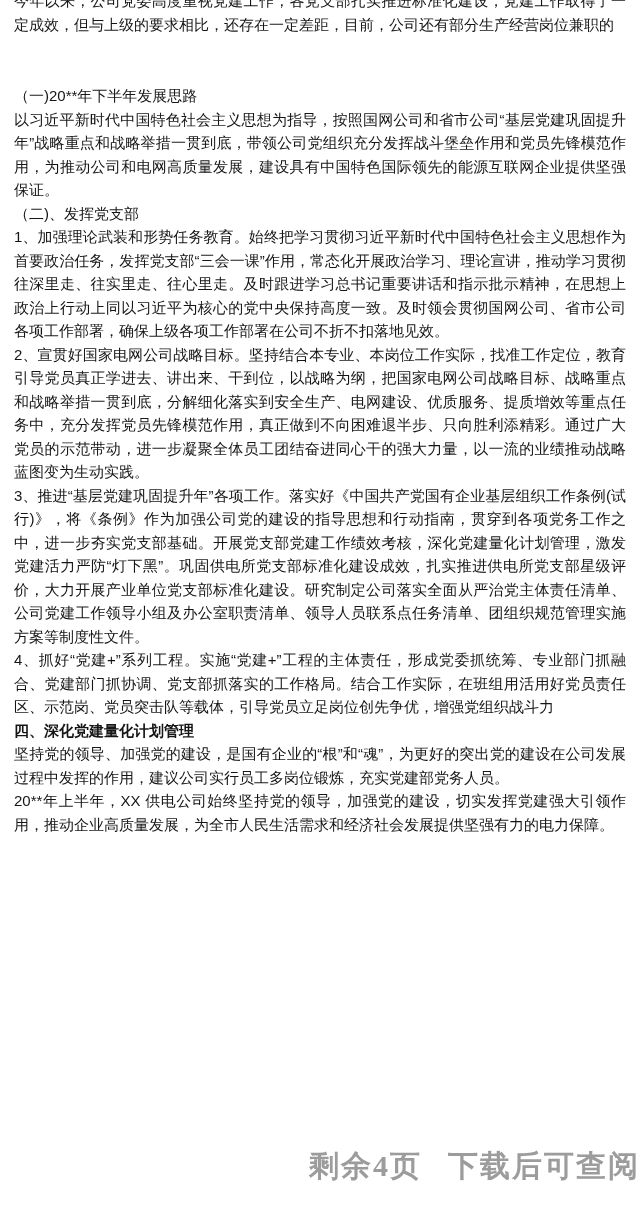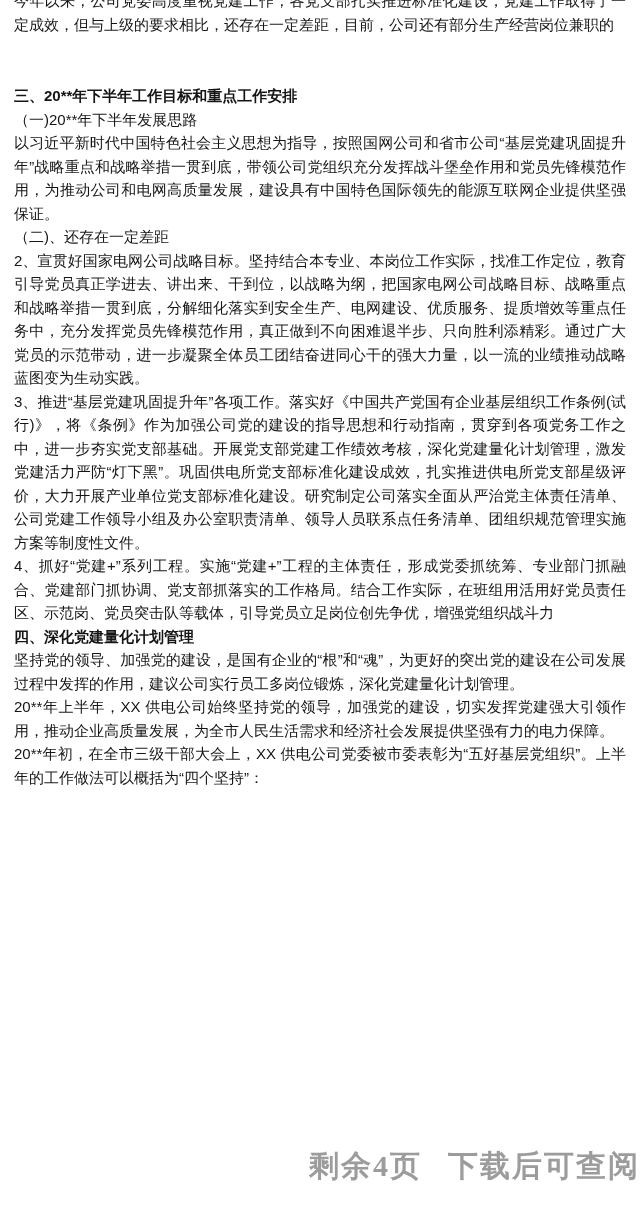--- a/index.html
+++ b/index.html
@@ -36,29 +36,28 @@
     letter-spacing: 2px;
     font-family: "Liberation Serif", "DejaVu Serif", serif;
   }
 </style>
 </head>
 <body>
 
 <div class="page">
   <div class="doc-body">
       <p class="para clip-top gap-after">今年以来，公司党委高度重视党建工作，各党支部扎实推进标准化建设，党建工作取得了一定成效，但与上级的要求相比，还存在一定差距，目前，公司还有部分生产经营岗位兼职的</p>
-      <p class="para bold">三、20**年下半年工作目标和重点工作安排</p>
       <p class="para">（一)20**年下半年发展思路</p>
       <p class="para">以习近平新时代中国特色社会主义思想为指导，按照国网公司和省市公司“基层党建巩固提升年”战略重点和战略举措一贯到底，带领公司党组织充分发挥战斗堡垒作用和党员先锋模范作用，为推动公司和电网高质量发展，建设具有中国特色国际领先的能源互联网企业提供坚强保证。</p>
-      <p class="para">（二)、还存在一定差距</p>
+      <p class="para">（二)、发挥党支部</p>
+      <p class="para">1、加强理论武装和形势任务教育。始终把学习贯彻习近平新时代中国特色社会主义思想作为首要政治任务，发挥党支部“三会一课”作用，常态化开展政治学习、理论宣讲，推动学习贯彻往深里走、往实里走、往心里走。及时跟进学习总书记重要讲话和指示批示精神，在思想上政治上行动上同以习近平为核心的党中央保持高度一致。及时领会贯彻国网公司、省市公司各项工作部署，确保上级各项工作部署在公司不折不扣落地见效。</p>
       <p class="para">2、宣贯好国家电网公司战略目标。坚持结合本专业、本岗位工作实际，找准工作定位，教育引导党员真正学进去、讲出来、干到位，以战略为纲，把国家电网公司战略目标、战略重点和战略举措一贯到底，分解细化落实到安全生产、电网建设、优质服务、提质增效等重点任务中，充分发挥党员先锋模范作用，真正做到不向困难退半步、只向胜利添精彩。通过广大党员的示范带动，进一步凝聚全体员工团结奋进同心干的强大力量，以一流的业绩推动战略蓝图变为生动实践。</p>
       <p class="para">3、推进“基层党建巩固提升年”各项工作。落实好《中国共产党国有企业基层组织工作条例(试行)》，将《条例》作为加强公司党的建设的指导思想和行动指南，贯穿到各项党务工作之中，进一步夯实党支部基础。开展党支部党建工作绩效考核，深化党建量化计划管理，激发党建活力严防“灯下黑”。巩固供电所党支部标准化建设成效，扎实推进供电所党支部星级评价，大力开展产业单位党支部标准化建设。研究制定公司落实全面从严治党主体责任清单、公司党建工作领导小组及办公室职责清单、领导人员联系点任务清单、团组织规范管理实施方案等制度性文件。</p>
       <p class="para">4、抓好“党建+”系列工程。实施“党建+”工程的主体责任，形成党委抓统筹、专业部门抓融合、党建部门抓协调、党支部抓落实的工作格局。结合工作实际，在班组用活用好党员责任区、示范岗、党员突击队等载体，引导党员立足岗位创先争优，增强党组织战斗力</p>
       <p class="para bold">四、深化党建量化计划管理</p>
-      <p class="para">坚持党的领导、加强党的建设，是国有企业的“根”和“魂”，为更好的突出党的建设在公司发展过程中发挥的作用，建议公司实行员工多岗位锻炼，深化党建量化计划管理。</p>
+      <p class="para">坚持党的领导、加强党的建设，是国有企业的“根”和“魂”，为更好的突出党的建设在公司发展过程中发挥的作用，建议公司实行员工多岗位锻炼，充实党建部党务人员。</p>
       <p class="para">20**年上半年，XX 供电公司始终坚持党的领导，加强党的建设，切实发挥党建强大引领作用，推动企业高质量发展，为全市人民生活需求和经济社会发展提供坚强有力的电力保障。</p>
-      <p class="para">20**年初，在全市三级干部大会上，XX 供电公司党委被市委表彰为“五好基层党组织”。上半年的工作做法可以概括为“四个坚持”：</p>
     </div>
   <div class="watermark">
     <span>剩余4页</span>
     <span>下载后可查阅</span>
   </div>
 </div>
 
 </body></html>

